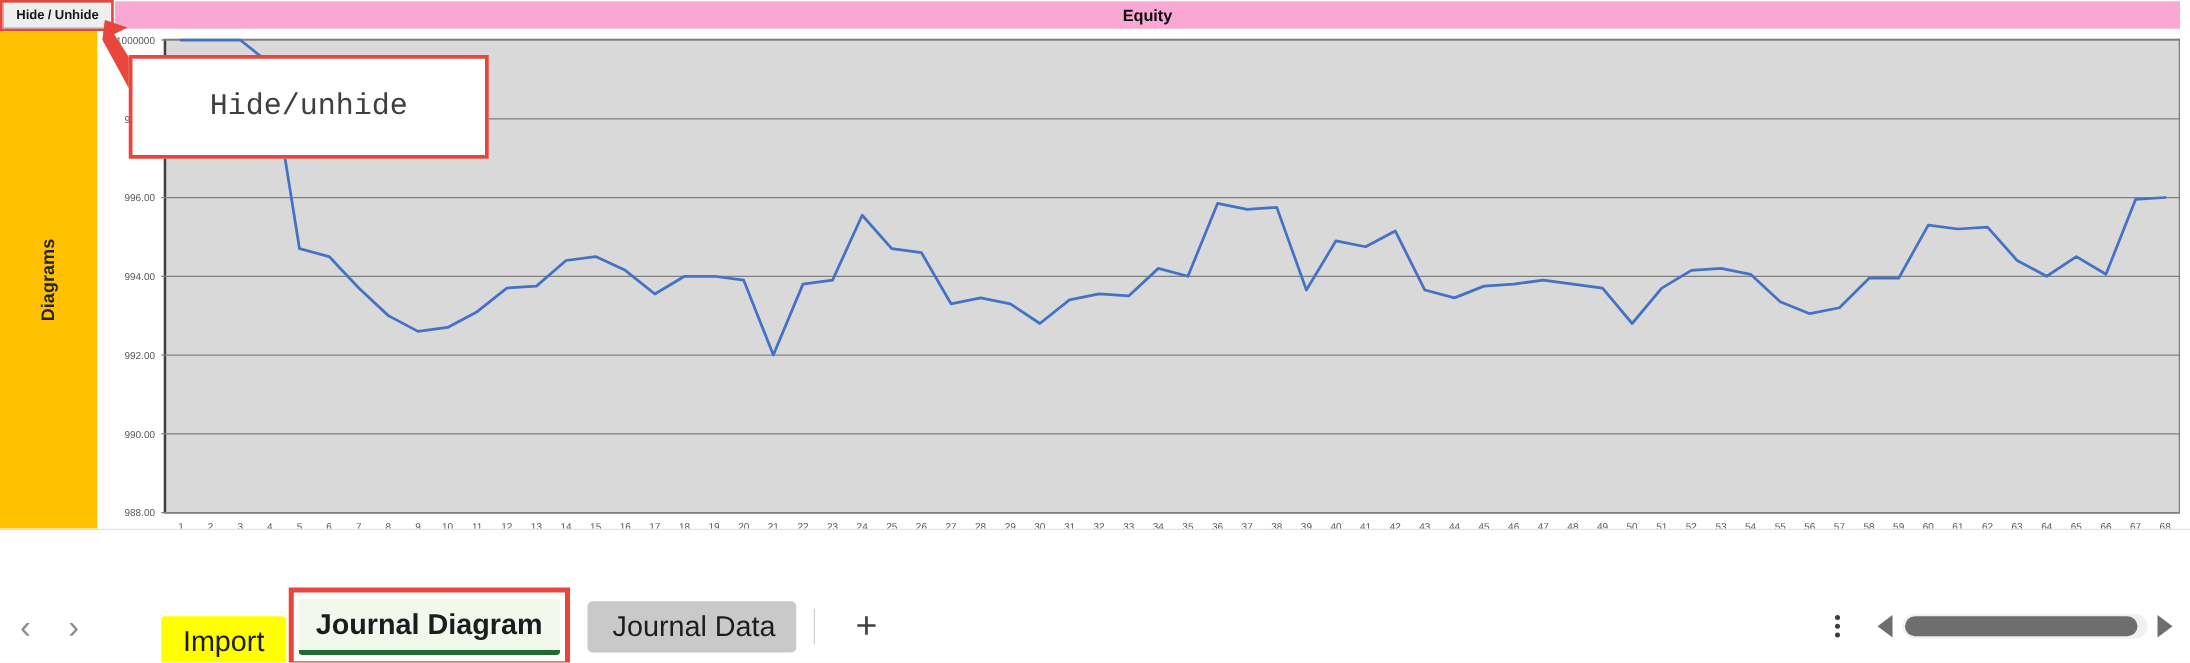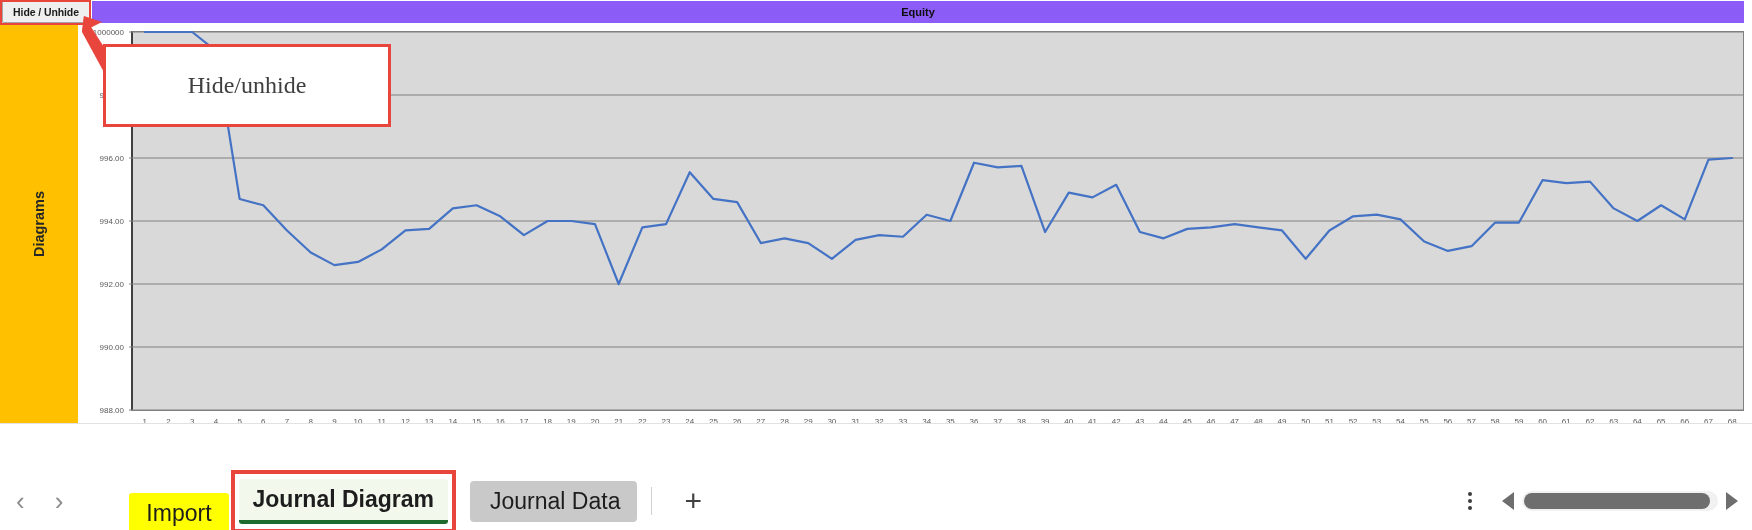--- a/index.html
+++ b/index.html
@@ -48,25 +48,25 @@
     left: 0px; top: 0px;
     width: 91px; height: 25px;
     border: 2px solid #e8453c;
     pointer-events: none;
   }
 
   .equity-title-bar {
     position: absolute;
     left: 92px; top: 1px;
     width: 1652px; height: 22px;
-    background: #8b5cf6;
+    background: #f9a8d4;
     display: flex;
     align-items: center;
     justify-content: center;
-    font-size: 11px;
+    font-size: 13px;
     font-weight: bold;
     color: #0d0d0d;
   }
 
   
   .diagrams-sidebar {
     position: absolute;
     left: 0; top: 25px;
     width: 78px; height: 398px;
     background: #ffc000;
@@ -139,21 +139,21 @@
     flex-direction: column;
     align-items: center;
     justify-content: center;
     line-height: 1.22;
     z-index: 40;
   }
   .callout-text {
     font-size: 24px;
     color: #3f3f3f;
     text-align: center;
-    font-family: Liberation Serif, serif;
+    font-family: Liberation Mono, monospace;
   }
   svg.callout-arrow {
     position: absolute;
     left: 80px; top: 14px;
     width: 120px; height: 70px;
     z-index: 39;
     overflow: visible;
   }
 
   

